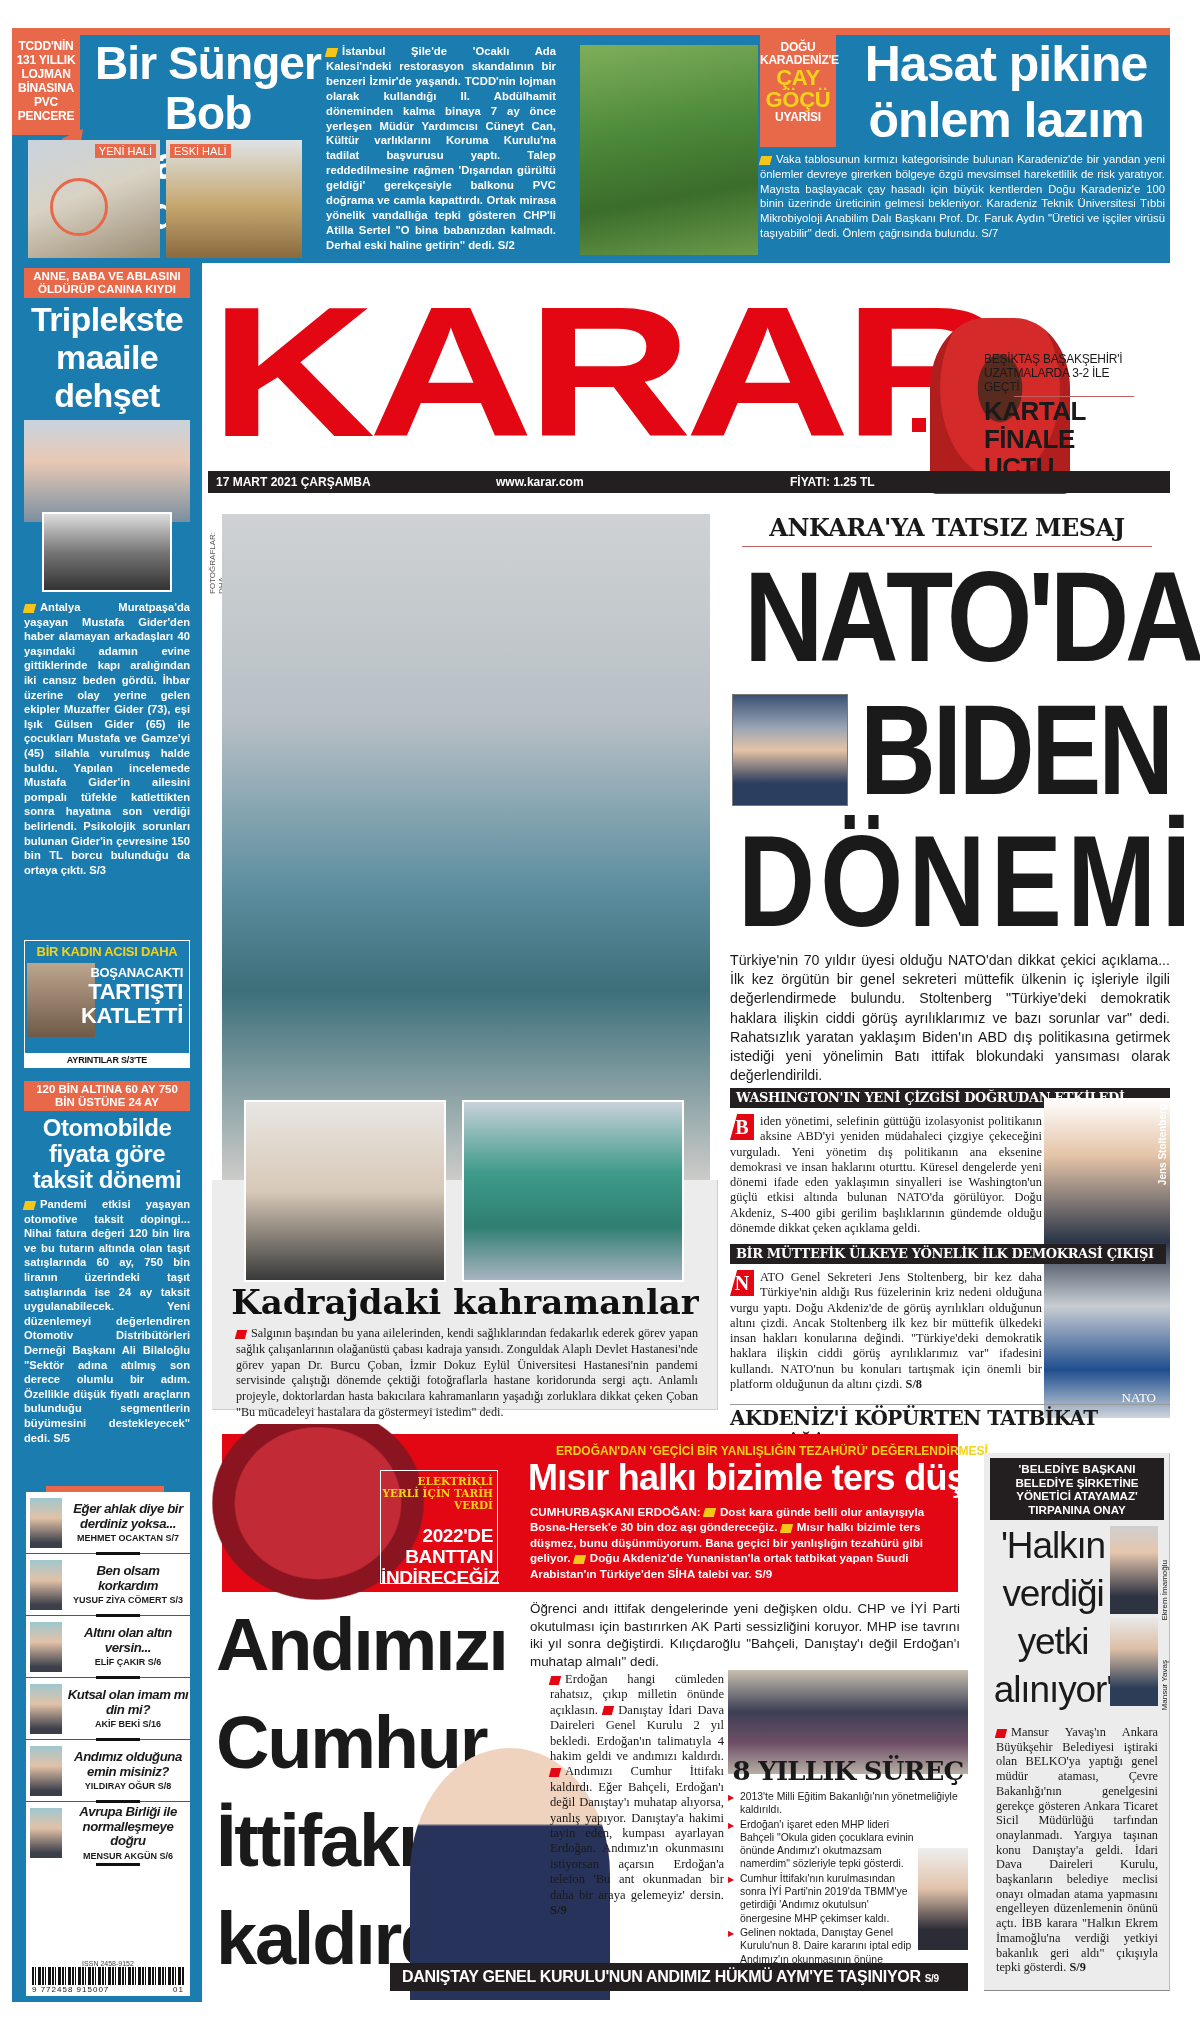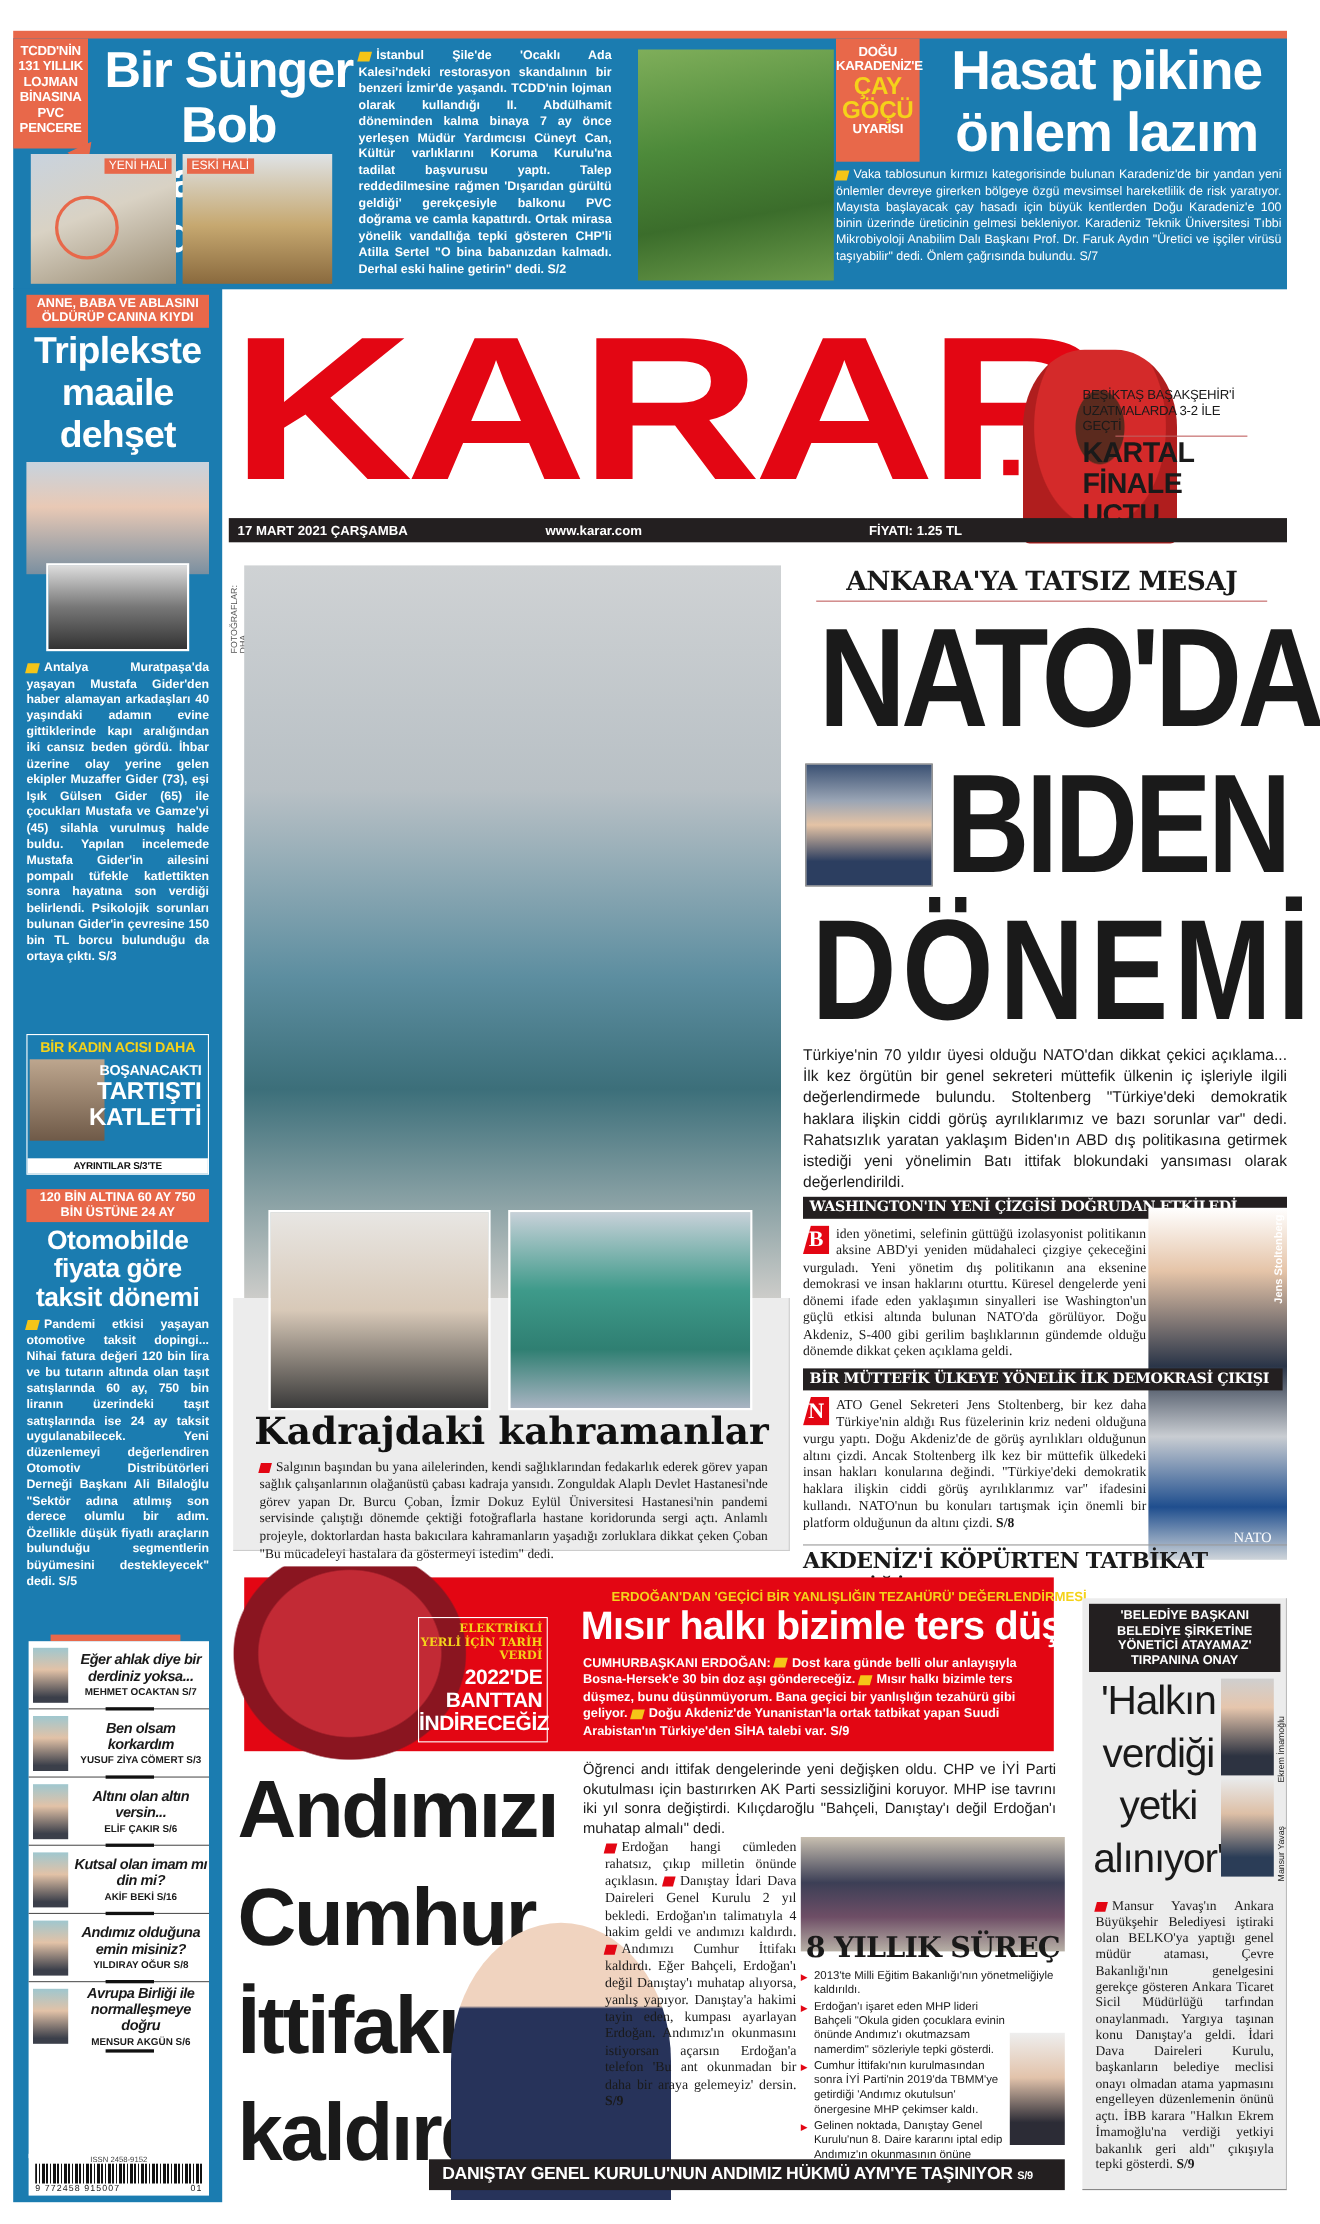--- a/index.html
+++ b/index.html
@@ -252,21 +252,21 @@
 <div class="abs sub-bar" style="left:730px;top:1244px;width:436px;">BİR MÜTTEFİK ÜLKEYE YÖNELİK İLK DEMOKRASİ ÇIKIŞI</div>
 <div class="abs nato-body" style="left:730px;top:1270px;width:312px;">
   <span class="dropcap">N</span><span>ATO Genel Sekreteri Jens Stoltenberg, bir kez daha Türkiye'nin aldığı Rus füzelerinin kriz nedeni olduğuna vurgu yaptı. Doğu Akdeniz'de de görüş ayrılıkları olduğunun altını çizdi. Ancak Stoltenberg ilk kez bir müttefik ülkedeki insan hakları konularına değindi. "Türkiye'deki demokratik haklara ilişkin ciddi görüş ayrılıklarımız var" ifadesini kullandı. NATO'nun bu konuları tartışmak için önemli bir platform olduğunun da altını çizdi.</span> <b>S/8</b>
 </div>
 <a class="abs" id="akdeniz-bar"><span>AKDENİZ'İ KÖPÜRTEN TATBİKAT TRAFİĞİ</span> <span style="font-size:10px;">S/8</span></a>
 
 <div class="abs" id="misir-band"></div>
 <div class="abs photo" id="car-photo" style="background-color:transparent;"></div>
 <div class="abs" id="car-box">
   <div style="font-family:'DejaVu Serif',serif;font-weight:bold;color:#f5d21a;font-size:10.5px;line-height:12px;">ELEKTRİKLİ YERLİ İÇİN TARİH VERDİ</div>
-  <div class="cond" style="font-size:19px;line-height:21px;margin-top:4px;">2022'DE BANTTAN İNDİRECEĞİZ</div>
+  <div class="cond" style="font-size:19px;line-height:21px;margin-top:14px;">2022'DE BANTTAN İNDİRECEĞİZ</div>
 </div>
 <div class="abs" id="misir-kicker">ERDOĞAN'DAN 'GEÇİCİ BİR YANLIŞLIĞIN TEZAHÜRÜ' DEĞERLENDİRMESİ</div>
 <a class="abs" id="misir-title">Mısır halkı bizimle ters düşmez</a>
 <p class="abs" id="misir-body">
   <span>CUMHURBAŞKANI ERDOĞAN:</span>
   <span class="bullet-y"></span><span>Dost kara günde belli olur anlayışıyla Bosna-Hersek'e 30 bin doz aşı göndereceğiz.</span>
   <span class="bullet-y"></span><span>Mısır halkı bizimle ters düşmez, bunu düşünmüyorum. Bana geçici bir yanlışlığın tezahürü gibi geliyor.</span>
   <span class="bullet-y"></span><span>Doğu Akdeniz'de Yunanistan'la ortak tatbikat yapan Suudi Arabistan'ın Türkiye'den SİHA talebi var. S/9</span>
 </p>
 

